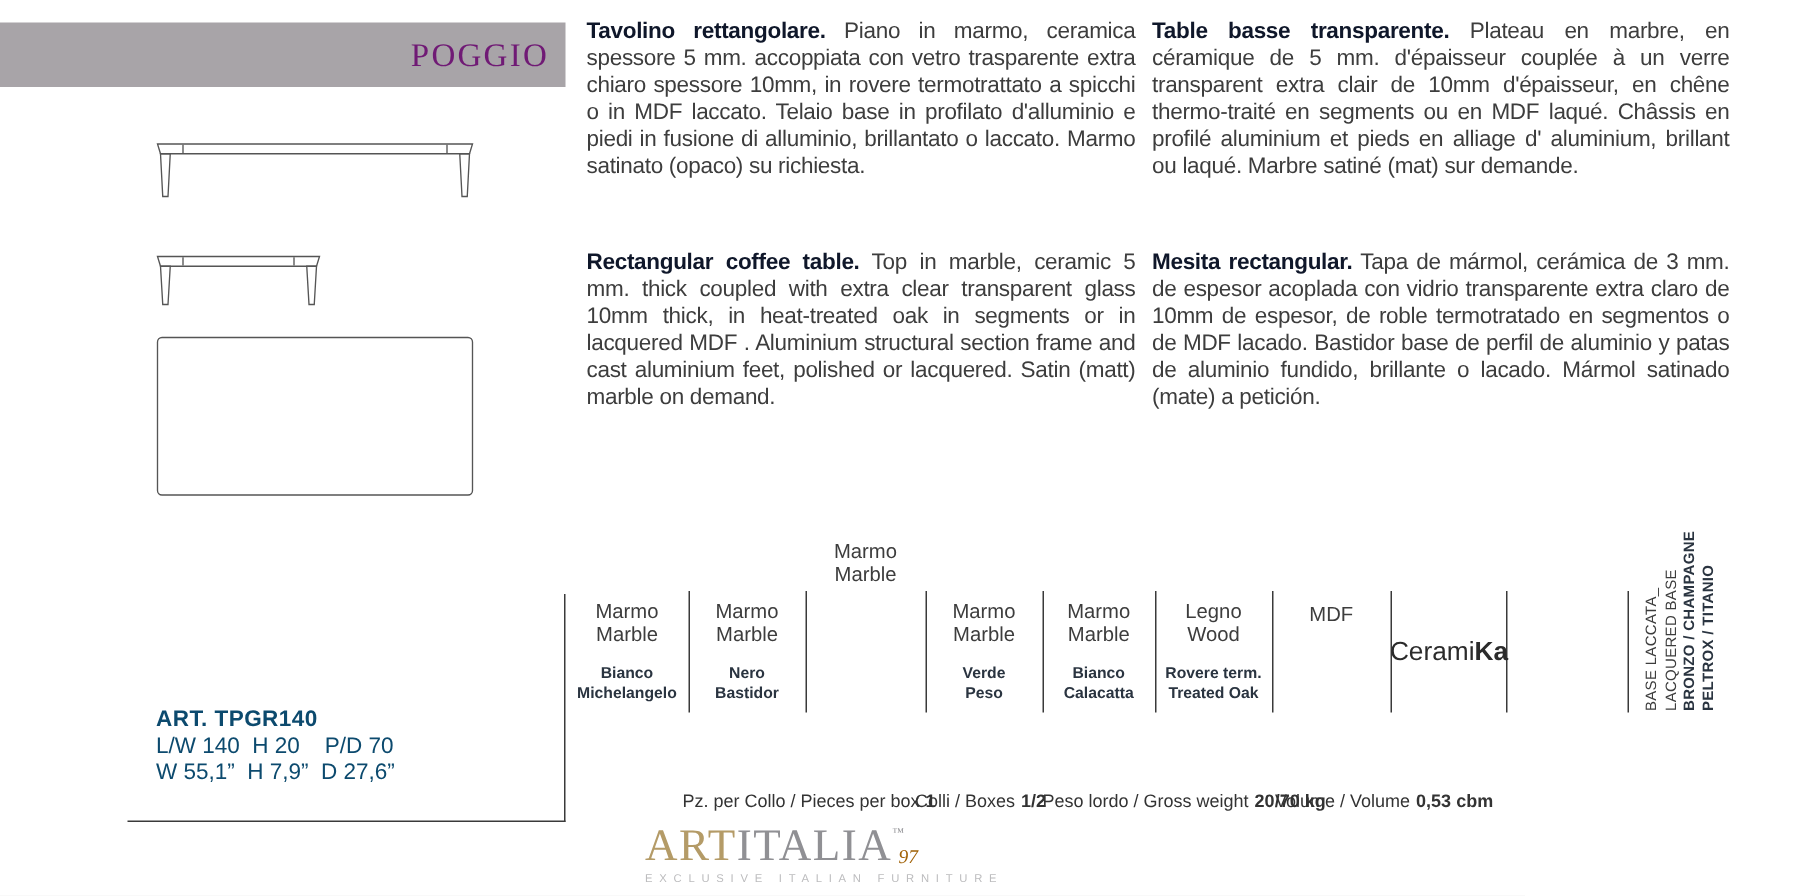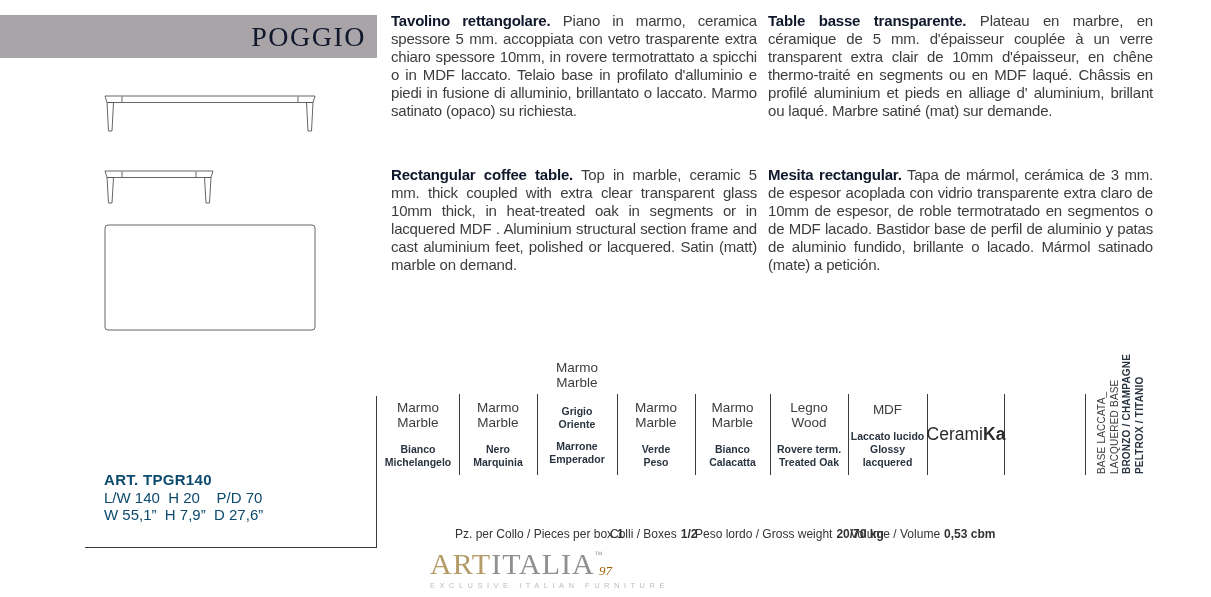--- a/index.html
+++ b/index.html
@@ -7,22 +7,22 @@
   .page {
     position:relative; width:1211px; height:597px; background:#ffffff;
     font-family:"Liberation Sans", sans-serif; color:#3d3d3d; overflow:hidden;
   }
   
   .header-bar {
     position:absolute; left:0; top:15px; width:377px; height:43px;
     background:#a8a4a8; display:flex; align-items:center; justify-content:flex-end;
   }
   .header-title {
-    font-family:"Liberation Serif", serif; font-size:28px; letter-spacing:1.5px;
-    color:#0f172a; padding-right:11px; line-height:1;
+    font-family:"Liberation Serif", serif; font-size:22px; letter-spacing:1.5px;
+    color:#701a75; padding-right:11px; line-height:1;
   }
   
   .desc {
     position:absolute; text-align:justify; font-size:15px; line-height:18px;
     letter-spacing:-0.2px; color:#3d3d3d;
   }
   .desc b { font-weight:bold; color:#0f172a; }
   .desc-it { left:391px; top:12px;  width:366px; }
   .desc-en { left:391px; top:166px; width:366px; }
   .desc-fr { left:768px; top:12px;  width:385px; }
@@ -137,27 +137,21 @@
   <div class="mat-cell" style="left:377px; width:82px">
     <div class="mat-name">Marmo
 Marble</div>
     <div class="mat-finish">Bianco
 Michelangelo</div>
   </div>
   <div class="mat-cell" style="left:459px; width:78px">
     <div class="mat-name">Marmo
 Marble</div>
     <div class="mat-finish">Nero
-Marquinia</div>
-  </div>
-  <div class="mat-cell" style="left:537px; width:80px; padding-top:9px; padding-bottom:9px;">
-    <div class="mat-finish">Grigio
-Oriente</div>
-    <div class="mat-finish">Marrone
-Emperador</div>
+Bastidor</div>
   </div>
   <div class="mat-cell" style="left:617px; width:78px">
     <div class="mat-name">Marmo
 Marble</div>
     <div class="mat-finish">Verde
 Peso</div>
   </div>
   <div class="mat-cell" style="left:695px; width:75px">
     <div class="mat-name">Marmo
 Marble</div>
@@ -165,22 +159,20 @@
 Calacatta</div>
   </div>
   <div class="mat-cell" style="left:770px; width:78px">
     <div class="mat-name">Legno
 Wood</div>
     <div class="mat-finish">Rovere term.
 Treated Oak</div>
   </div>
   <div class="mat-cell" style="left:848px; width:79px; padding-top:7px;">
     <div class="mat-name">MDF</div>
-    <div class="mat-finish">Laccato lucido
-Glossy lacquered</div>
   </div>
 
   <div class="ceramika">
     <span>Cerami</span><span class="k-bold">Ka</span>
   </div>
 
   <div class="base-finishes">
     <div>BASE LACCATA_</div>
     <div>LACQUERED BASE</div>
     <div class="bf-bold">BRONZO / CHAMPAGNE</div>

